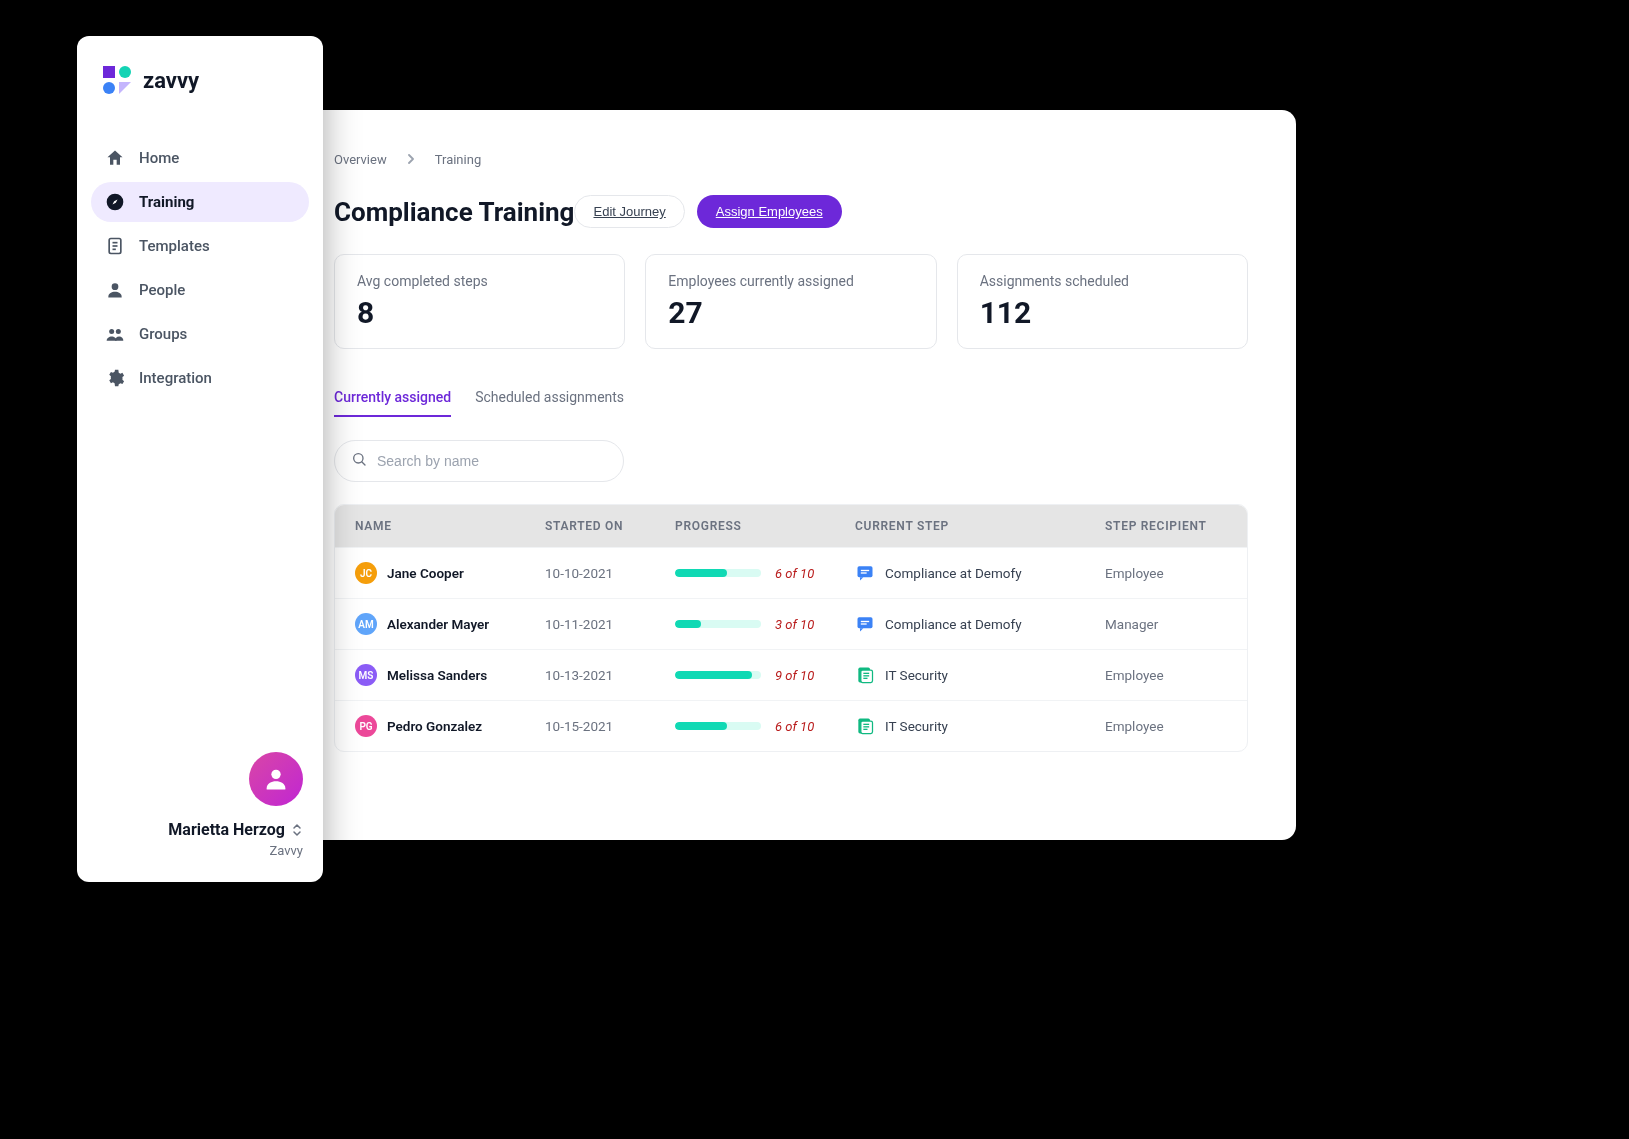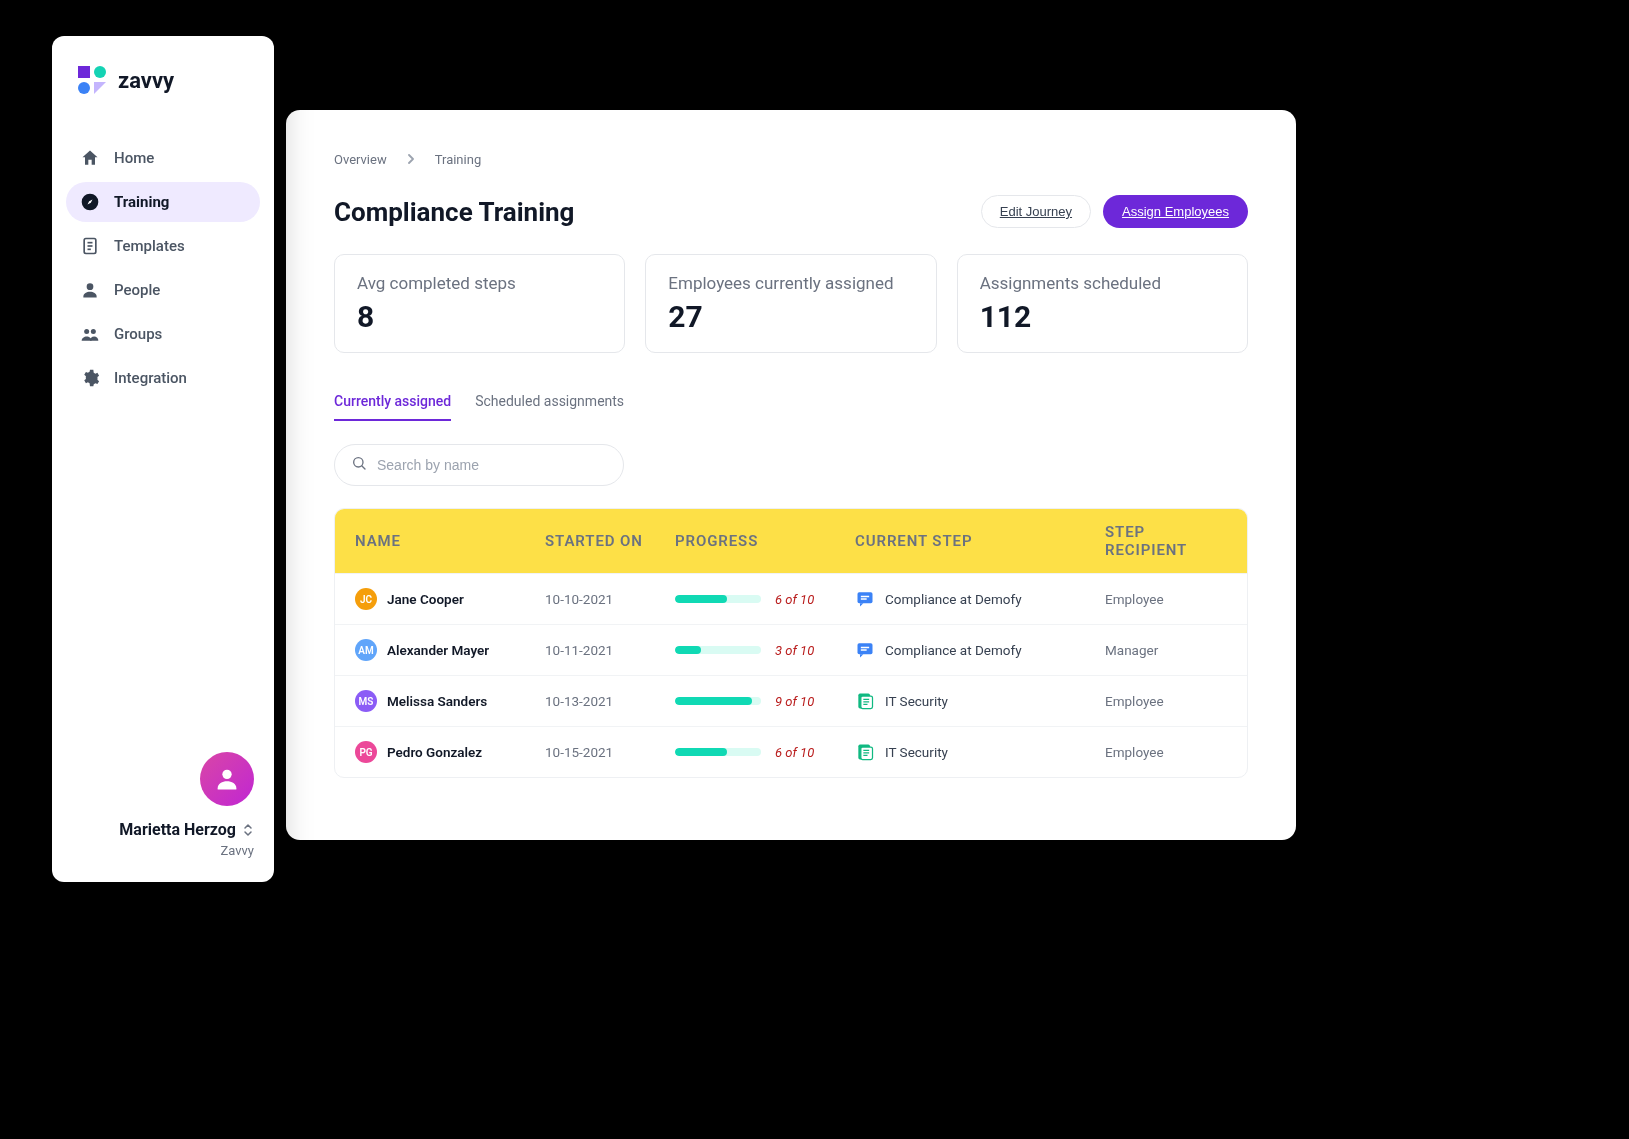--- a/index.html
+++ b/index.html
@@ -6,23 +6,23 @@
   body {
     font-family: -apple-system, BlinkMacSystemFont, "Segoe UI", Roboto, Helvetica, Arial, sans-serif;
     background: #000;
     width: 1629px;
     height: 1139px;
     position: relative;
     color: #1a1a1a;
   }
   .sidebar {
     position: absolute;
-    left: 52px;
+    left: 77px;
     top: 36px;
-    width: 222px;
+    width: 246px;
     height: 846px;
     background: #fff;
     border-radius: 12px;
     box-shadow: 0 12px 36px rgba(0,0,0,0.35);
     padding: 24px 14px 20px 14px;
     display: flex;
     flex-direction: column;
     z-index: 2;
   }
   .logo {
@@ -59,30 +59,30 @@
     width: 1010px;
     height: 730px;
     background: #fff;
     border-radius: 14px;
     box-shadow: 0 20px 60px rgba(0,0,0,0.45);
     padding: 42px 48px 40px 48px;
     z-index: 1;
   }
   .breadcrumb { display:flex; align-items:center; gap:20px; color:#6b7280; font-size:13px; }
   .breadcrumb .sep { color:#9ca3af; }
-  .header-row { display:flex; align-items:center; justify-content:space-between; margin-top:28px; }
+  .header-row { display:flex; align-items:center; margin-top:28px; }
   .page-title { font-size:26px; font-weight:700; color:#111827; }
   .header-actions { display:flex; gap:12px; }
   .btn { border-radius:999px; padding:8px 18px; font-size:13px; font-weight:500; cursor:pointer; border:1px solid transparent;text-decoration:underline; }
   .btn-outline { background:#fff; border:1px solid #e5e7eb; color:#374151; }
   .btn-primary { background:#6d28d9; color:#fff; }
 
   .stats { display:flex; gap:20px; margin-top:26px; }
   .stat-card { flex:1; border:1px solid #e5e7eb; border-radius:10px; padding:18px 22px; }
-  .stat-label { font-size:17px; color:#6b7280; }
+  .stat-label { font-size:14px; color:#6b7280; }
   .stat-value { font-size:30px; font-weight:700; color:#111827; margin-top:6px; }
 
   .tabs { display:flex; gap:24px; margin-top:34px; border-bottom:1px solid transparent; }
   .tab { font-size:14px; color:#6b7280; padding:6px 0 10px 0; cursor:pointer; border-bottom:2px solid transparent; }
   .tab.active { color:#6d28d9; border-bottom:2px solid #6d28d9; font-weight:500; }
 
   .search-wrap { margin-top:22px; }
   .search {
     display:flex; align-items:center; gap:10px;
     border:1px solid #e5e7eb; border-radius:999px;
@@ -92,21 +92,21 @@
   .search input::placeholder { color:#9ca3af; }
 
   .table { margin-top:22px; border:1px solid #eef0f3; border-radius:10px; overflow:hidden; }
   .thead, .trow {
     display:grid;
     grid-template-columns: 180px 120px 170px 240px 120px 90px;
     align-items:center;
     padding:14px 20px;
     gap:10px;
   }
-  .thead { background:#fde047; color:#6b7280; font-size:15px; letter-spacing:0.06em; text-transform:uppercase; font-weight:600; }
+  .thead { background:#e5e5e5; color:#6b7280; font-size:12px; letter-spacing:0.06em; text-transform:uppercase; font-weight:600; }
   .trow { font-size:13.5px; color:#374151; border-top:1px solid #f1f3f5; }
   .name-cell { display:flex; align-items:center; gap:10px; font-weight:600; color:#111827; }
   .avatar-sm { width:22px; height:22px; border-radius:50%; display:flex; align-items:center; justify-content:center; font-size:10px; color:#fff; }
   .progress-cell { display:flex; align-items:center; gap:14px; }
   .progress-bar { width:86px; height:8px; background:#d9fbf3; border-radius:4px; position:relative; overflow:hidden; }
   .progress-fill { position:absolute; left:0; top:0; bottom:0; background:#10d9b4; border-radius:4px; }
   .progress-text { color:#b91c1c; font-style:italic; font-size:13px; }
   .step-cell { display:flex; align-items:center; gap:10px; }
   .step-icon { width:20px; height:20px; display:flex; align-items:center; justify-content:center; }
   .remove-cell { display:flex; align-items:center; gap:6px; color:#f43f5e; cursor:pointer; font-size:13px; justify-content:flex-end; }

